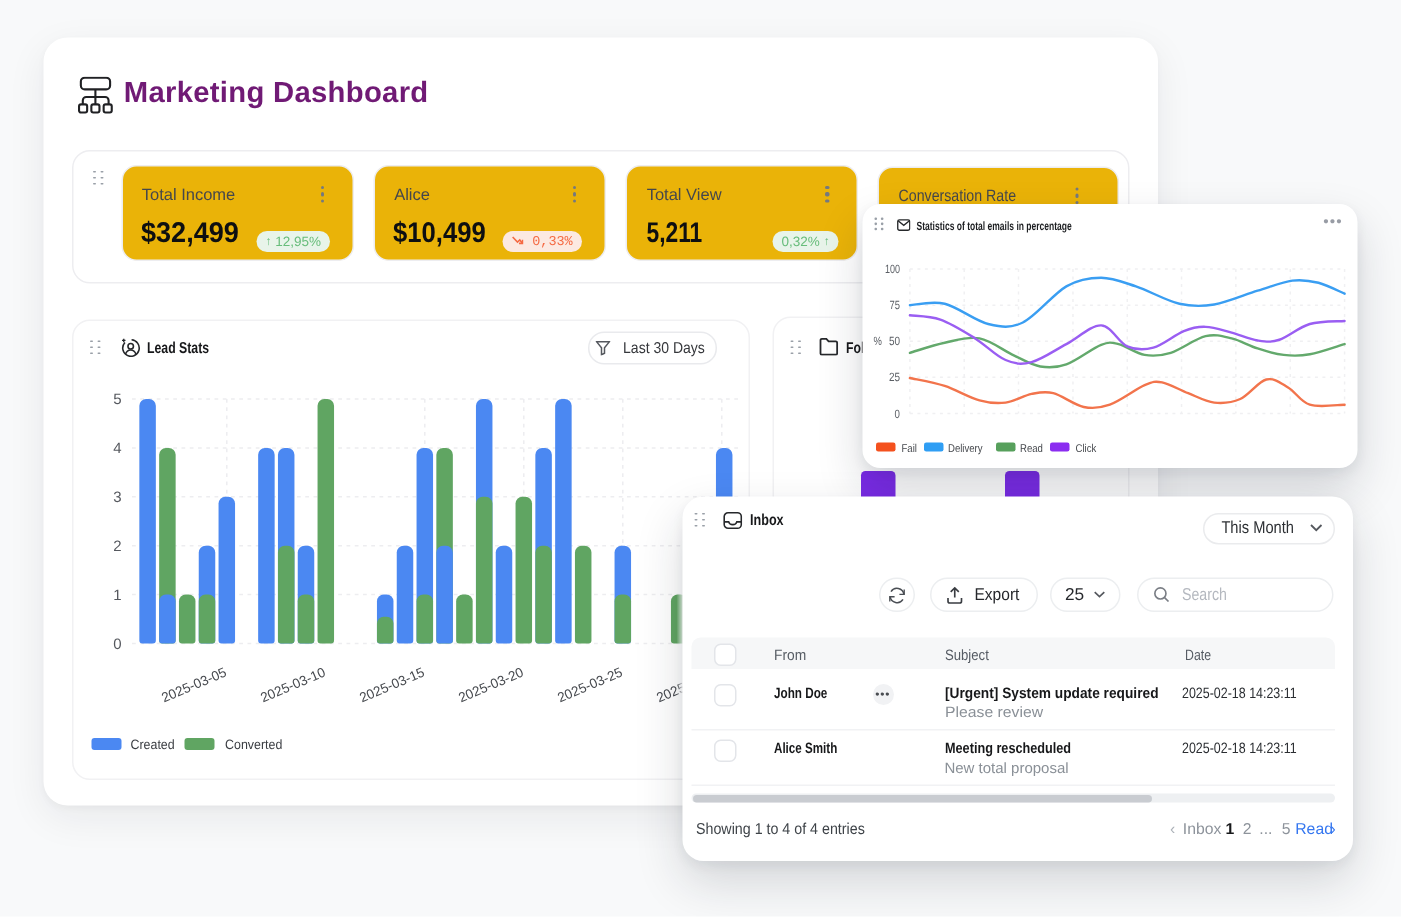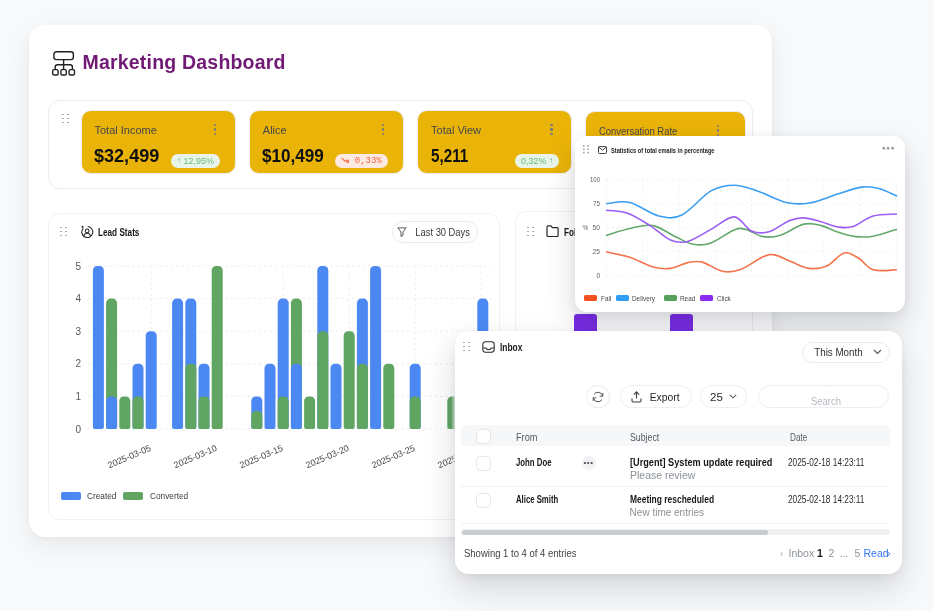--- a/index.html
+++ b/index.html
@@ -287,21 +287,21 @@
         <path d="M1 7.6 v2.2 a1.2 1.2 0 0 0 1.2 1.2 h6.6 a1.2 1.2 0 0 0 1.2-1.2 V7.6"></path>
       </svg>
   <span style="display:inline-block; transform:scaleX(0.90); white-space:nowrap;">Export</span>
 </div>
 <div class="abs" style="left:699.9px; top:385.4px; width:47px; height:23px; border:1px solid #eceef0; border-radius:11.5px; display:flex; align-items:center; justify-content:center; gap:6px; font-size:11.5px; color:#26282c;">
   <span>25</span>
   <svg width="8" height="5" viewBox="0 0 8 5" fill="none" stroke="#55585e" stroke-width="1.1">
         <path d="M0.8 0.8 l3.2 3 L7.2 0.8"></path>
       </svg>
 </div>
-<div class="abs" style="left:758.4px; top:385.4px; width:130.9px; height:23px; border:1px solid #eceef0; border-radius:11.5px; display:flex; align-items:center; gap:8px; padding-left:10px; font-size:11.5px; color:#b4b8bf;flex-direction:column;">
+<div class="abs" style="left:758.4px; top:385.4px; width:130.9px; height:23px; border:1px solid #eceef0; border-radius:11.5px; display:flex; align-items:center; gap:8px; padding-left:10px; font-size:11.5px; color:#b4b8bf;">
   <svg width="11" height="11" viewBox="0 0 11 11" fill="none" stroke="#7a7e85" stroke-width="1.1">
         <circle cx="4.6" cy="4.6" r="3.7"></circle>
         <path d="M7.4 7.4 L10 10"></path>
       </svg>
   <span style="display:inline-block; transform:scaleX(0.82); transform-origin:0 50%; white-space:nowrap;">Search</span>
 </div>
 
 <div class="abs" style="left:461px; top:424.7px; width:429px; height:21.2px; background:#f6f7f8; border-radius:6px 6px 0 0;"></div>
 <div class="abs cb" style="left:475.5px; top:428.5px;"></div>
 <div class="abs th" style="left:515.6px; top:431.5px; transform:scaleX(0.92); transform-origin:0 0;">From</div>
@@ -312,21 +312,21 @@
 <div class="abs tb" style="left:516px; top:456.5px; transform:scaleX(0.78); transform-origin:0 0;">John Doe</div>
 <div class="abs" style="left:581.5px; top:455.8px; width:14px; height:14px; border-radius:50%; background:#f1f2f4; color:#4a4d52; font-size:8px; text-align:center; line-height:13px; letter-spacing:0.5px;">•••</div>
 <div class="abs tb" style="left:629.6px; top:456.5px; transform:scaleX(0.915); transform-origin:0 0;">[Urgent] System update required</div>
 <div class="abs ts" style="left:629.6px; top:470px; transform:scaleX(1.05); transform-origin:0 0;">Please review</div>
 <div class="abs td" style="left:787.5px; top:456.5px; transform:scaleX(0.83); transform-origin:0 0;">2025-02-18 14:23:11</div>
 <div class="abs" style="left:461px; top:486px; width:429px; height:1px; background:#f1f2f4;"></div>
 
 <div class="abs cb" style="left:475.5px; top:492.5px;"></div>
 <div class="abs tb" style="left:516px; top:493.5px; transform:scaleX(0.775); transform-origin:0 0;">Alice Smith</div>
 <div class="abs tb" style="left:629.6px; top:493.5px; transform:scaleX(0.845); transform-origin:0 0;">Meeting rescheduled</div>
-<div class="abs ts" style="left:629.6px; top:507px; transform:scaleX(1.0); transform-origin:0 0;">New time entries</div>
+<div class="abs ts" style="left:629.6px; top:507px; transform:scaleX(1.0); transform-origin:0 0;">New total proposal</div>
 <div class="abs td" style="left:787.5px; top:493.5px; transform:scaleX(0.83); transform-origin:0 0;">2025-02-18 14:23:11</div>
 <div class="abs" style="left:461px; top:523px; width:429px; height:1px; background:#f1f2f4;"></div>
 
 <div class="abs" style="left:461px; top:529.3px; width:429px; height:6px; background:#eef0f2; border-radius:3px;"></div>
 <div class="abs" style="left:461.5px; top:529.5px; width:306px; height:5.7px; background:#c9ccd1; border-radius:3px;"></div>
 
 <div class="abs" style="left:464.3px; top:547px; font-size:10.5px; color:#3e4348; transform:scaleX(0.905); transform-origin:0 0; white-space:nowrap;">Showing 1 to 4 of 4 entries</div>
 <div class="abs" style="left:0; top:547px; font-size:10.5px; color:#8d939b;">
   <span class="abs" style="left:780px; color:#aab0b7;">‹</span>
       <span class="abs" style="left:788.5px;">Inbox</span>

